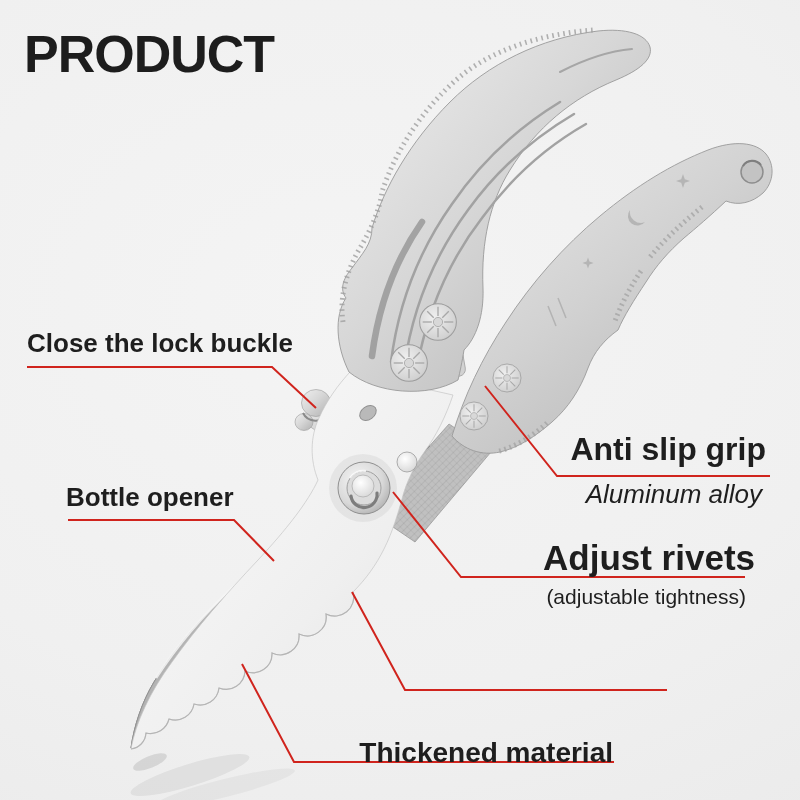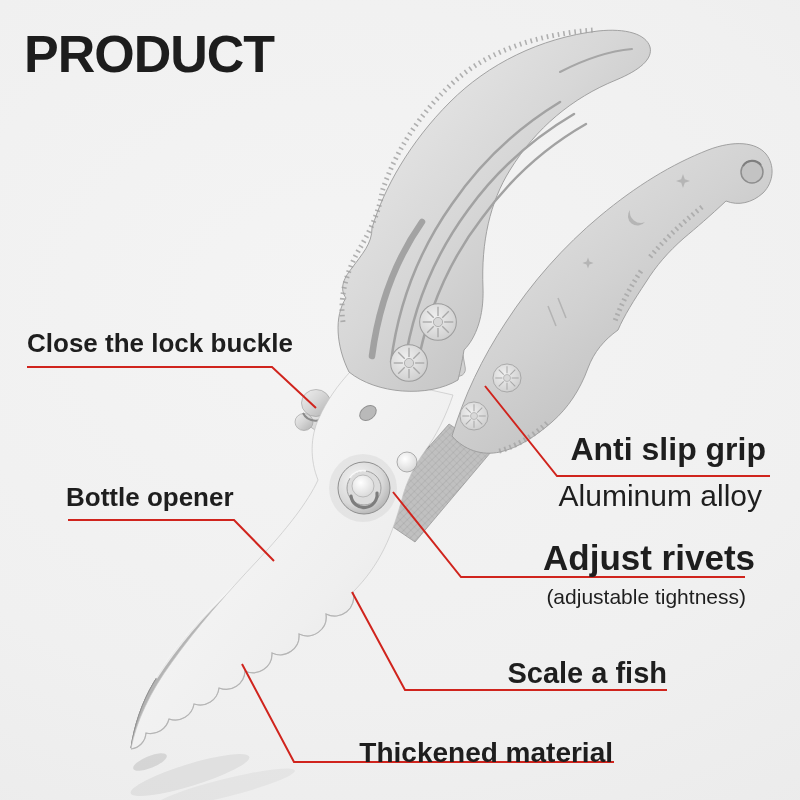--- a/index.html
+++ b/index.html
@@ -12,21 +12,21 @@
   .art{position:absolute;left:0;top:0;width:800px;height:800px;}
   .title{
     position:absolute;left:24px;top:22px;
     font-size:52px;line-height:65px;font-weight:bold;
     letter-spacing:-1px;color:#1d1d1d;
   }
   .label{position:absolute;color:#1e1e1e;white-space:nowrap;}
   .lab-lock   {left:27px;  top:328px; font-size:26px; font-weight:bold;text-align:center;}
   .lab-bottle {left:66px;  top:482px; font-size:26px; font-weight:bold;}
   .lab-anti   {right:34px; top:431px; font-size:32px; font-weight:bold;}
-  .lab-anti-sub{right:38px;top:479px; font-size:30px; font-weight:normal;}
+  .lab-anti-sub{right:38px;top:479px; font-size:26px; font-weight:normal;font-style:italic;}
   .lab-rivet  {right:45px; top:538px; font-size:35px; font-weight:bold;}
   .lab-rivet-sub{right:54px;top:585px;font-size:21px; font-weight:normal;}
   .lab-scale  {right:133px;top:657px; font-size:29px; font-weight:bold;}
   .lab-thick  {right:187px;top:729px; font-size:28px; font-weight:bold;margin-top:8px;}
   .callout-line{fill:none;stroke:var(--accent,#d0241d);stroke-width:2;}
 </style>
 </head>
 <body>
 
 <div class="stage" style="--accent: #d0241d;">
@@ -242,16 +242,15 @@
   <div class="title">
     <div>PRODUCT</div>
   </div>
 
   <div class="label lab-lock">Close the lock buckle</div>
   <div class="label lab-anti">Anti slip grip</div>
   <div class="label lab-bottle">Bottle opener</div>
   <div class="label lab-anti-sub">Aluminum alloy</div>
   <div class="label lab-rivet-sub">(adjustable tightness)</div>
   <div class="label lab-rivet">Adjust rivets</div>
-  <div class="label lab-scale">Scale a fish</div>
   <div class="label lab-thick">Thickened material</div>
 
 </div>
 
 </body></html>

